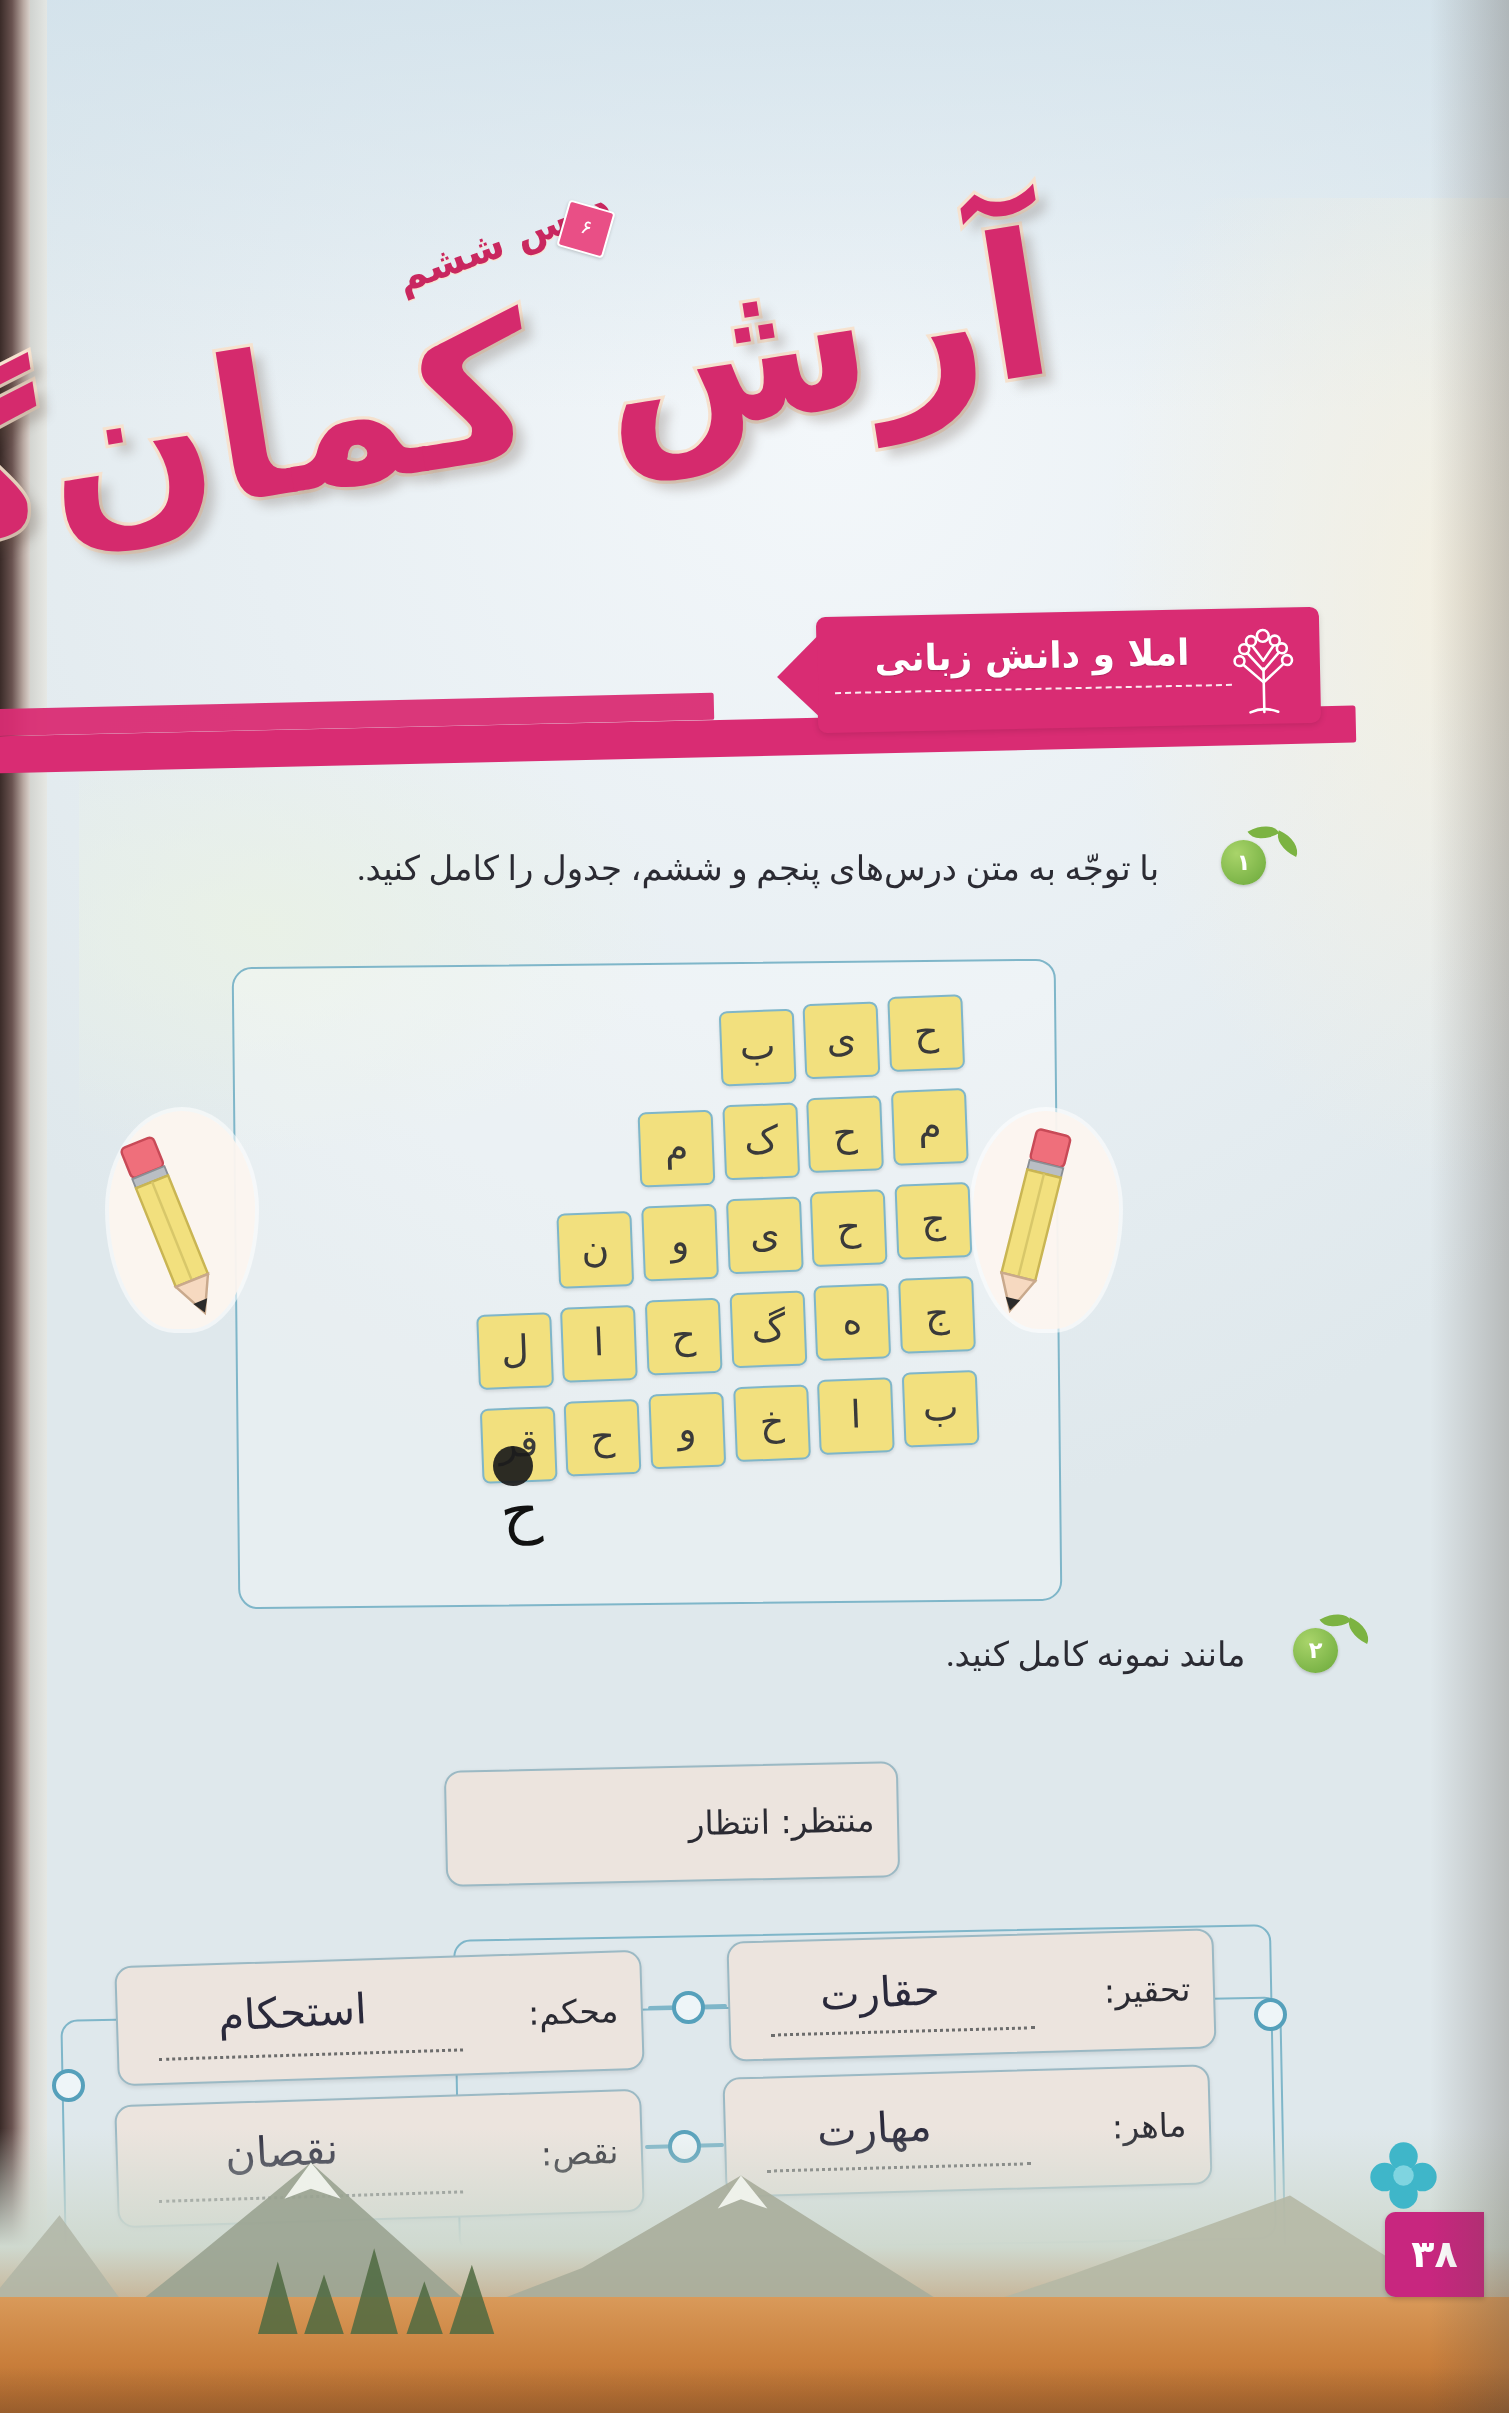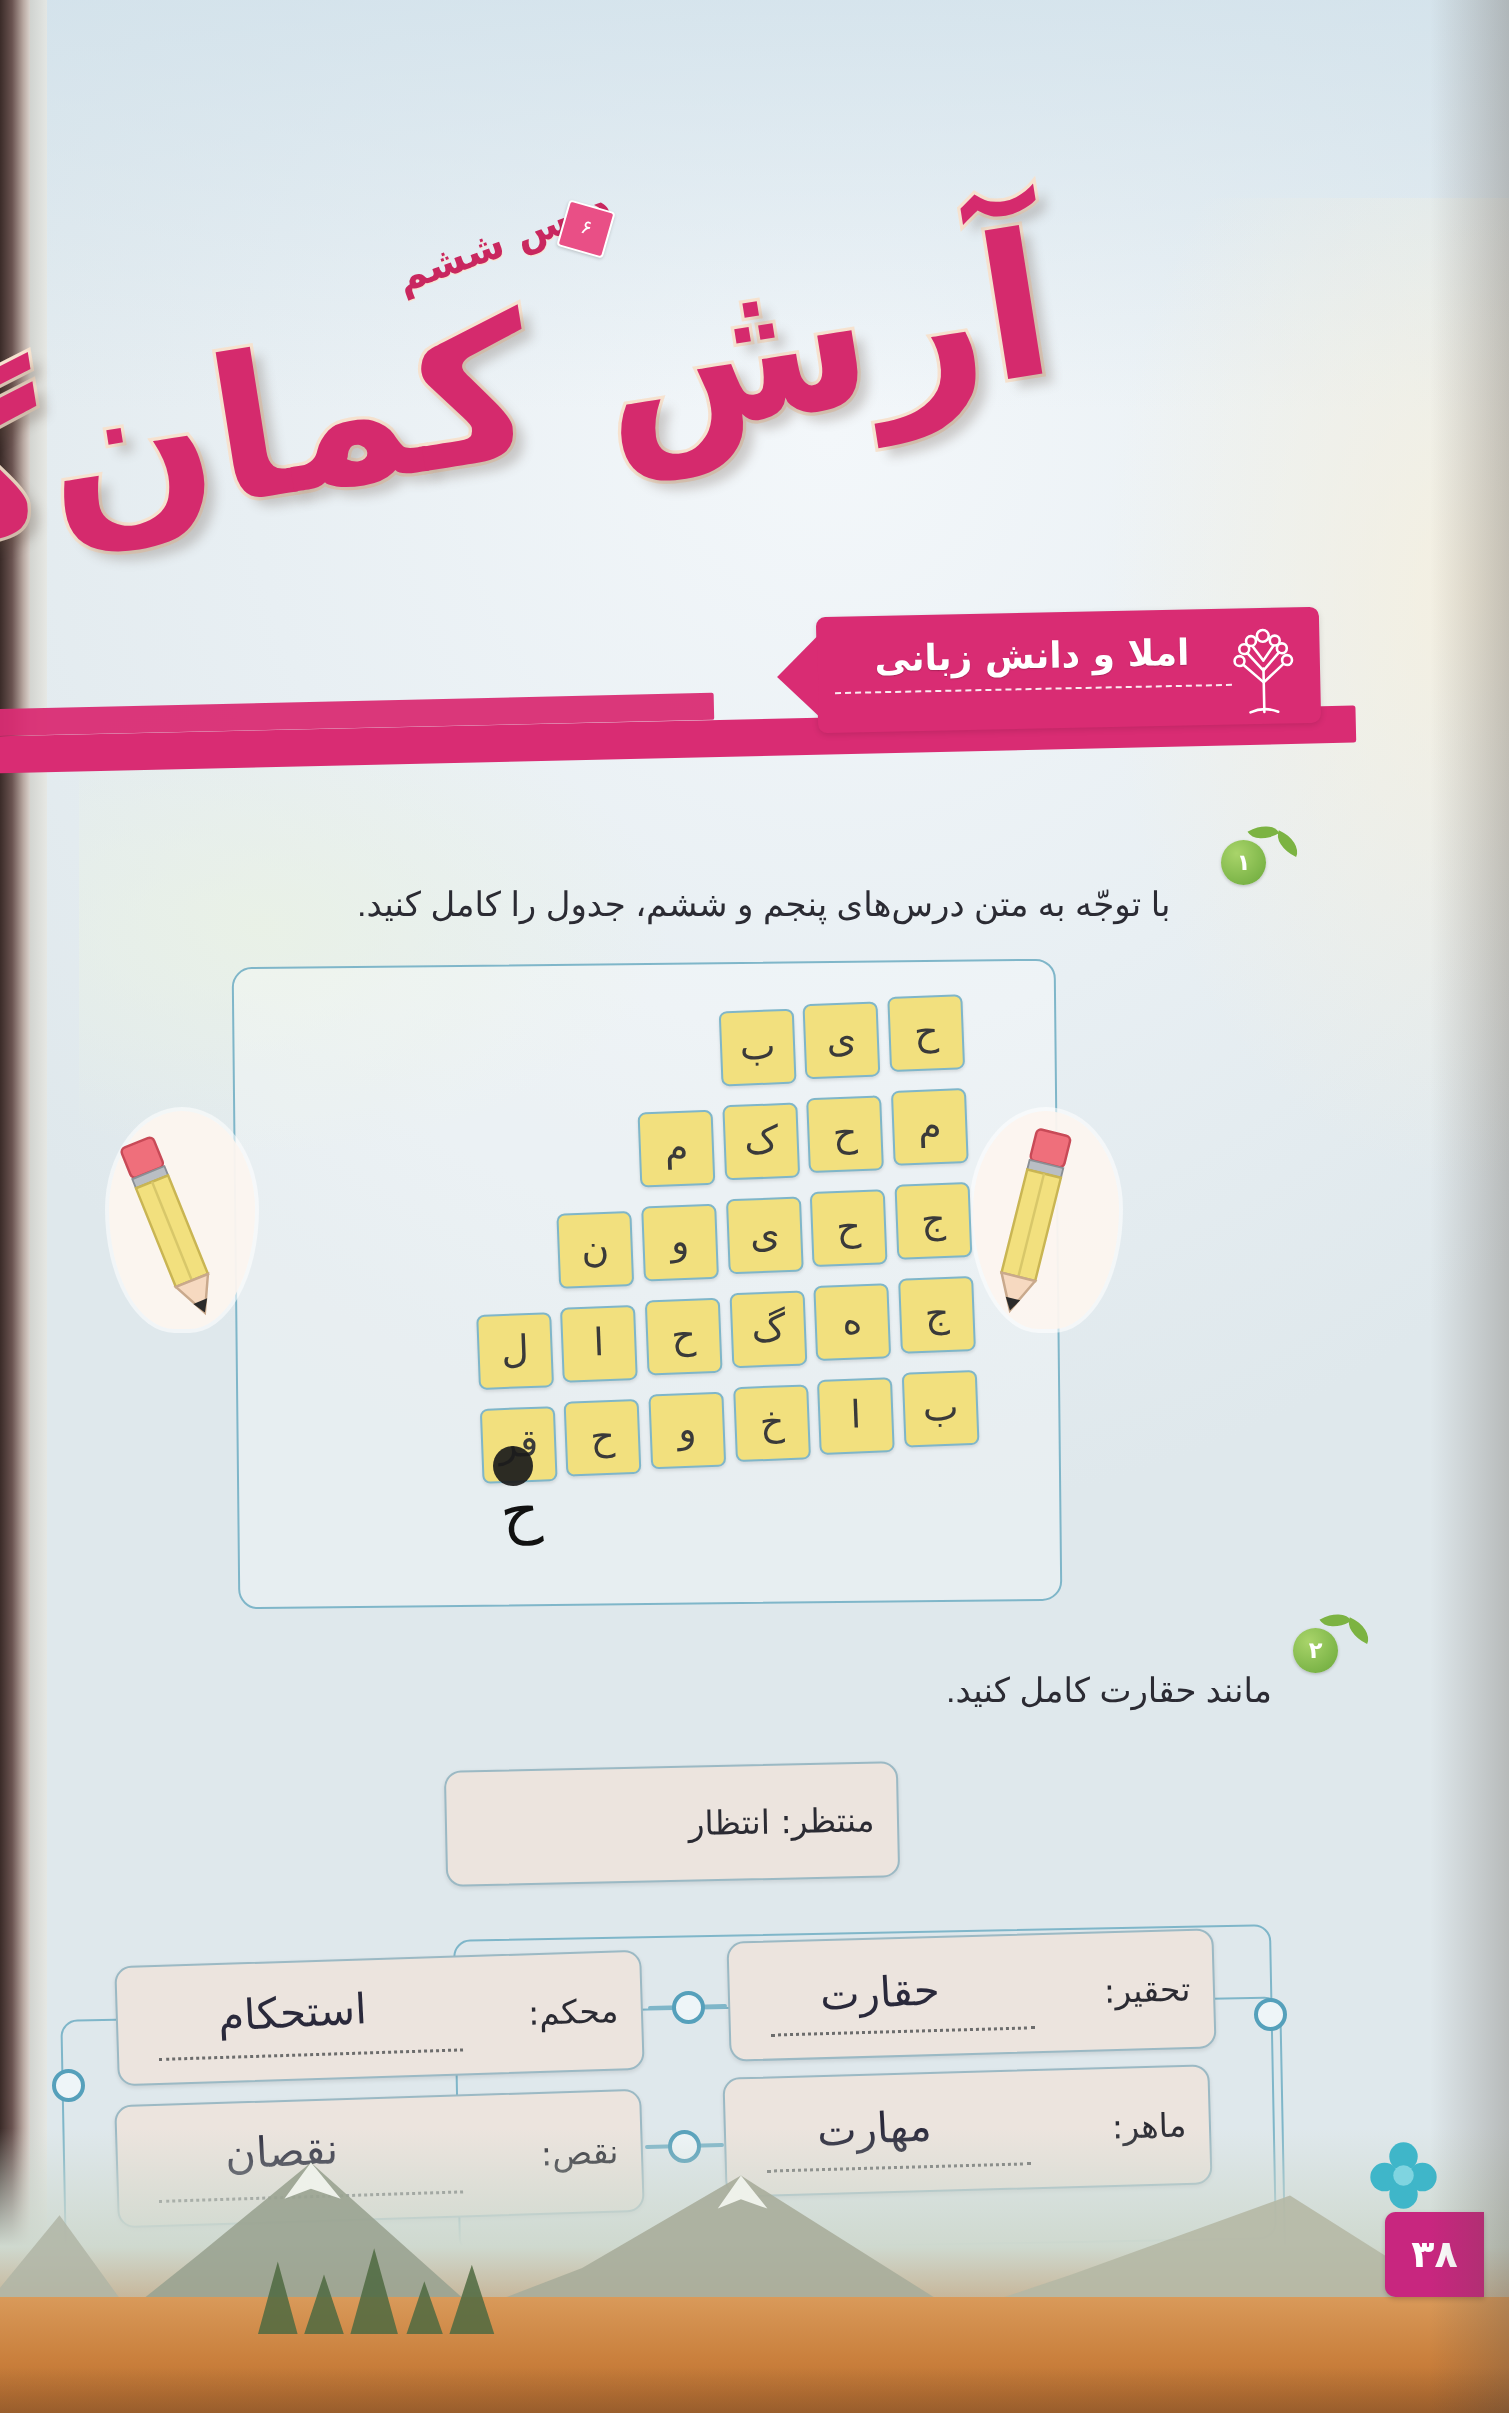--- a/index.html
+++ b/index.html
@@ -122,21 +122,21 @@
   .q-bullet .num{
     display:block;width:45px;line-height:45px;text-align:center;
     color:#fff;font-size:22.5px;font-weight:bold;
   }
   .q-leaf{
     position:absolute;width:26.5px;height:17px;border-radius:0 100% 0 100%;
     background:#7cb342;transform:rotate(-30deg);
   }
   .q-text{
     position:absolute;font-size:34px;color:#2b2b33;
-    font-family:Liberation Sans, sans-serif;white-space:nowrap;margin-top:36px;
+    font-family:Liberation Serif, serif;white-space:nowrap;
   }
 
   .panel1{
     position:absolute;left:235px;top:963px;width:820px;height:638px;
     border:2.6px solid #7fb6c9;border-radius:20px;
     background:rgba(255,255,255,.25);
     transform:rotate(-0.6deg);
   }
 
   
@@ -397,21 +397,21 @@
   </div>
 
   <div class="hand-blob" style="left:493px;top:1446px;"></div>
   <div class="hand-letter" style="left:500px;top:1475px;">ح</div>
 
   <div class="q-bullet" style="left:1293px;top:1628px;">
     <span class="num">۲</span>
   </div>
   <div class="q-leaf" style="left:1322px;top:1612px;"></div>
   <div class="q-leaf" style="left:1345px;top:1622px;transform:rotate(25deg);"></div>
-  <div class="q-text" style="left:946px;top:1634px;">مانند حقارت کامل کنید.</div>
+  <div class="q-text" style="left:946px;top:1634px;">مانند نمونه کامل کنید.</div>
 
   <div class="panel2-inner"></div>
   <div class="panel2-outer"></div>
 
   <div class="wordbox" style="left:445px;top:1766px;width:450px;height:112px;transform:rotate(-1.2deg);">
     <div class="lbl">
       <span>منتظر:</span>
       <span>انتظار</span>
     </div>
   </div>

